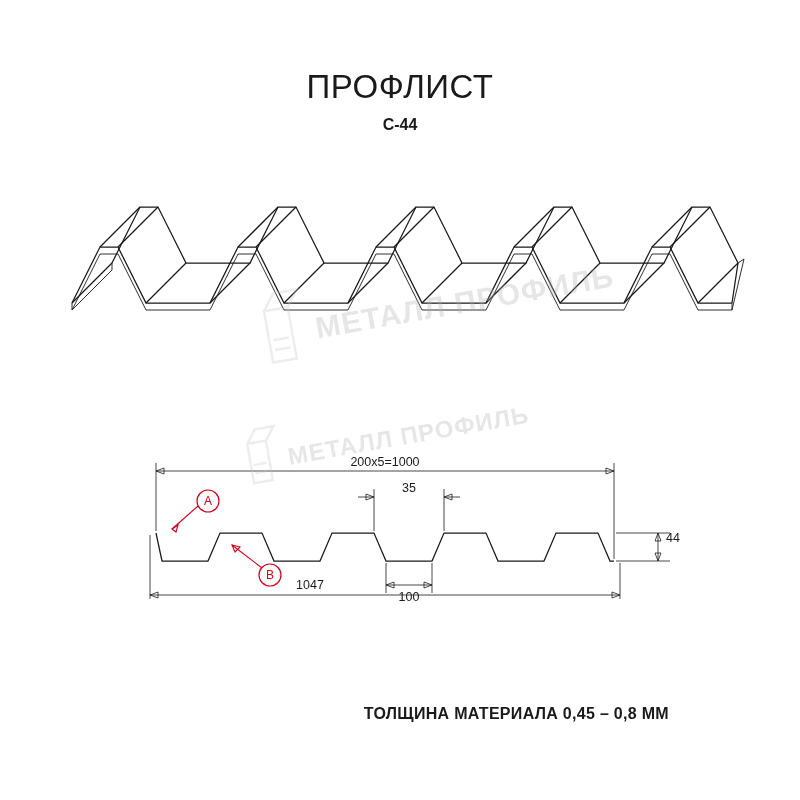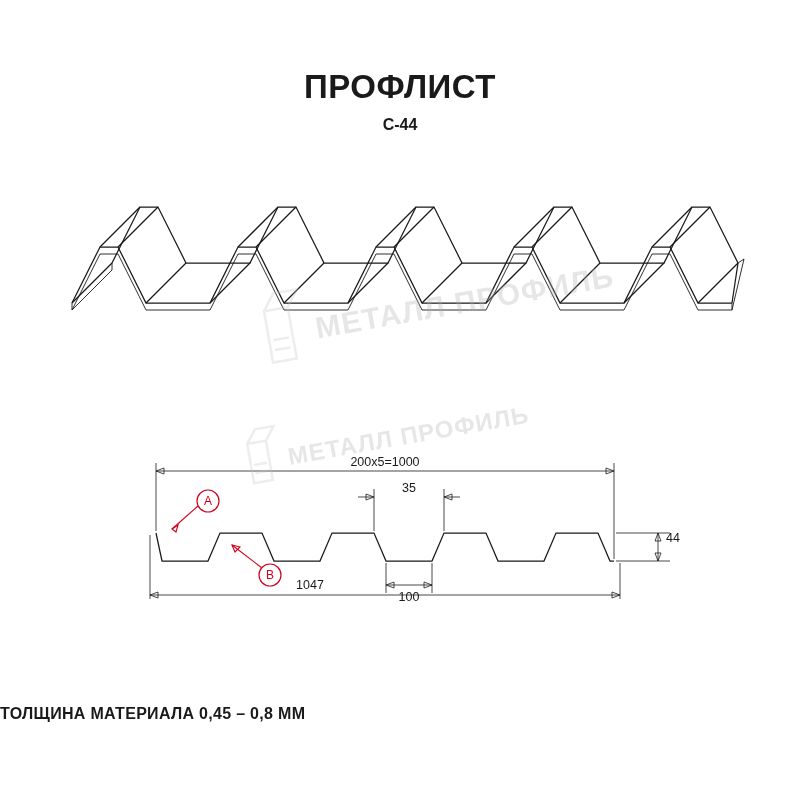--- a/index.html
+++ b/index.html
@@ -21,42 +21,42 @@
   }
 
   
   .title {
     position: absolute;
     top: 68px;
     left: 0;
     width: 800px;
     text-align: center;
     font-size: 33px;
-    font-weight: bold;
+    font-weight: normal;
     letter-spacing: 0.5px;
     color: #1a1a1a;
   }
   .subtitle {
     position: absolute;
     top: 116px;
     left: 0;
     width: 800px;
     text-align: center;
     font-size: 16px;
     font-weight: bold;
     color: #1a1a1a;
   }
 
   
   .footer-note {
     position: absolute;
     top: 705px;
     left: 0;
     width: 669px;
-    text-align: left;
+    text-align: right;
     font-size: 16px;
     font-weight: bold;
     letter-spacing: 0.3px;
     color: #1a1a1a;
   }
 
   
   .iso-wrap {
     position: absolute;
     top: 185px;

